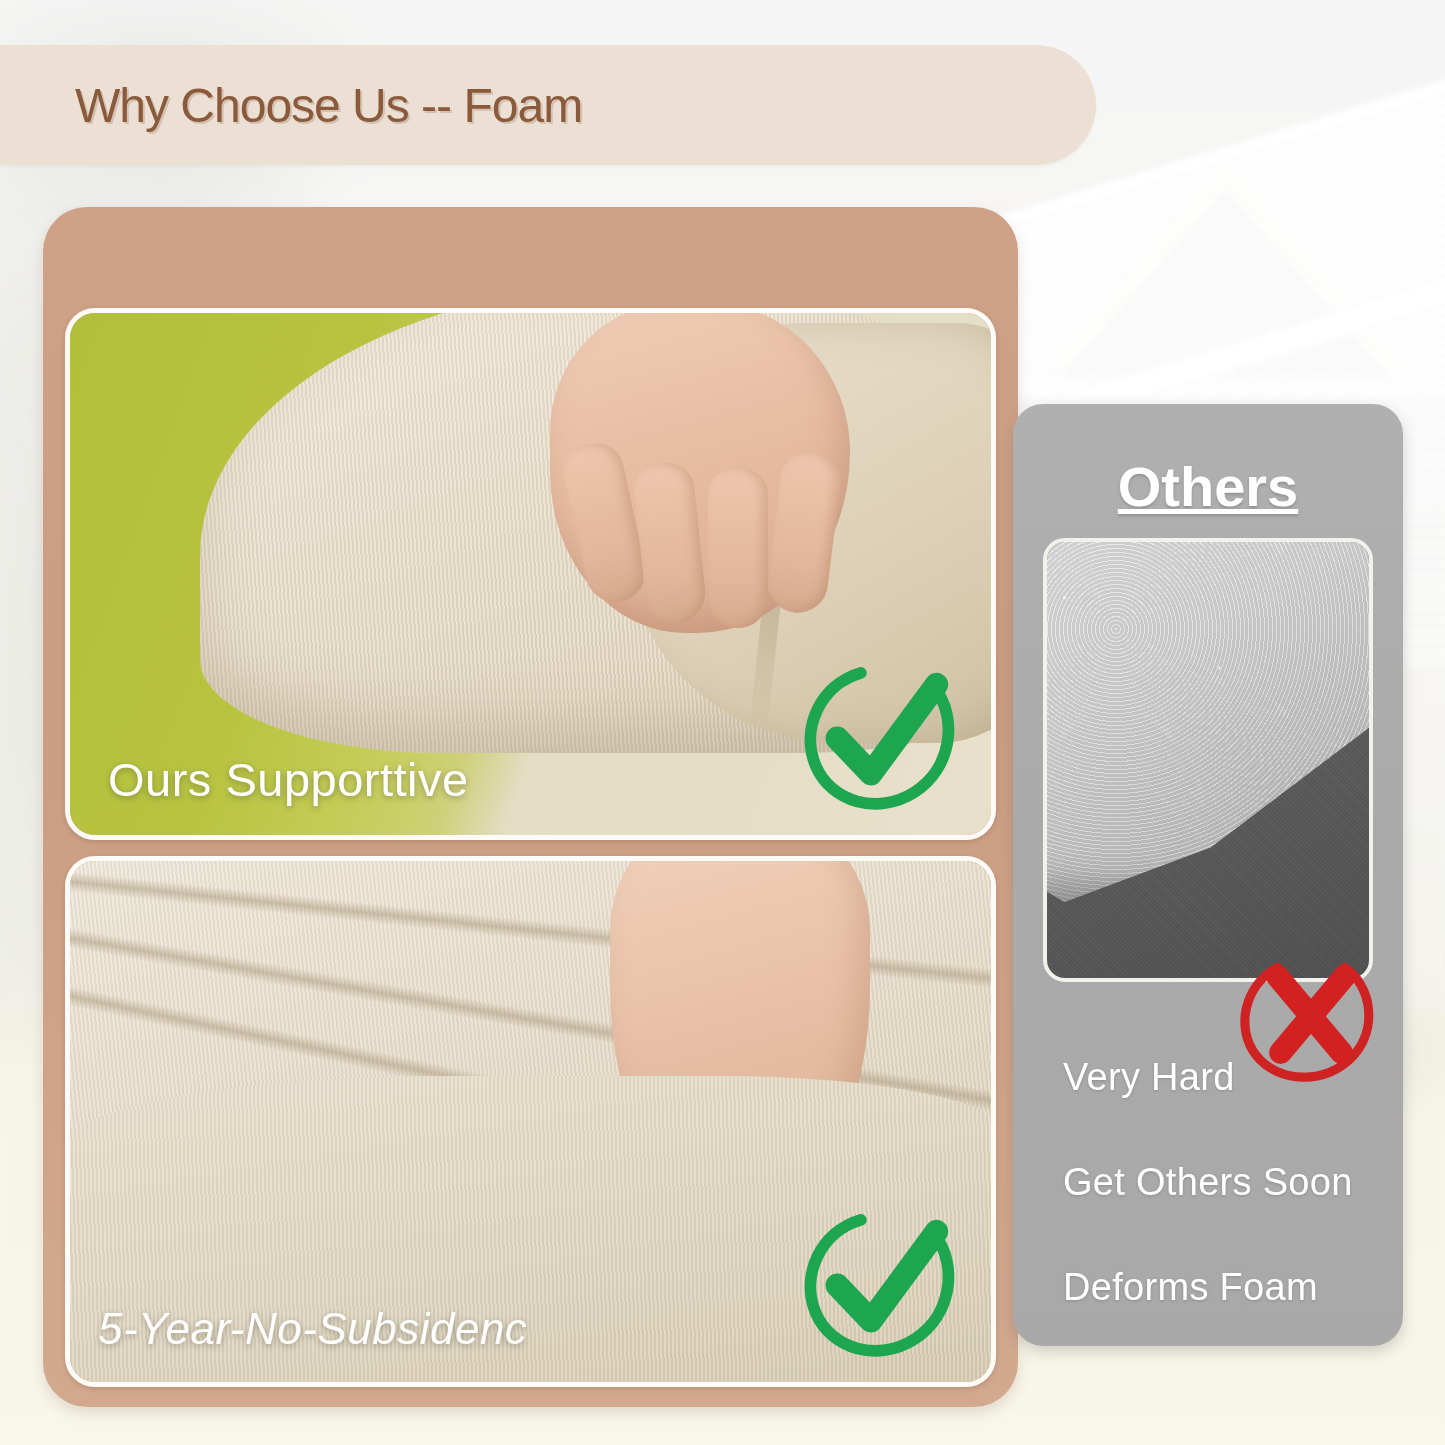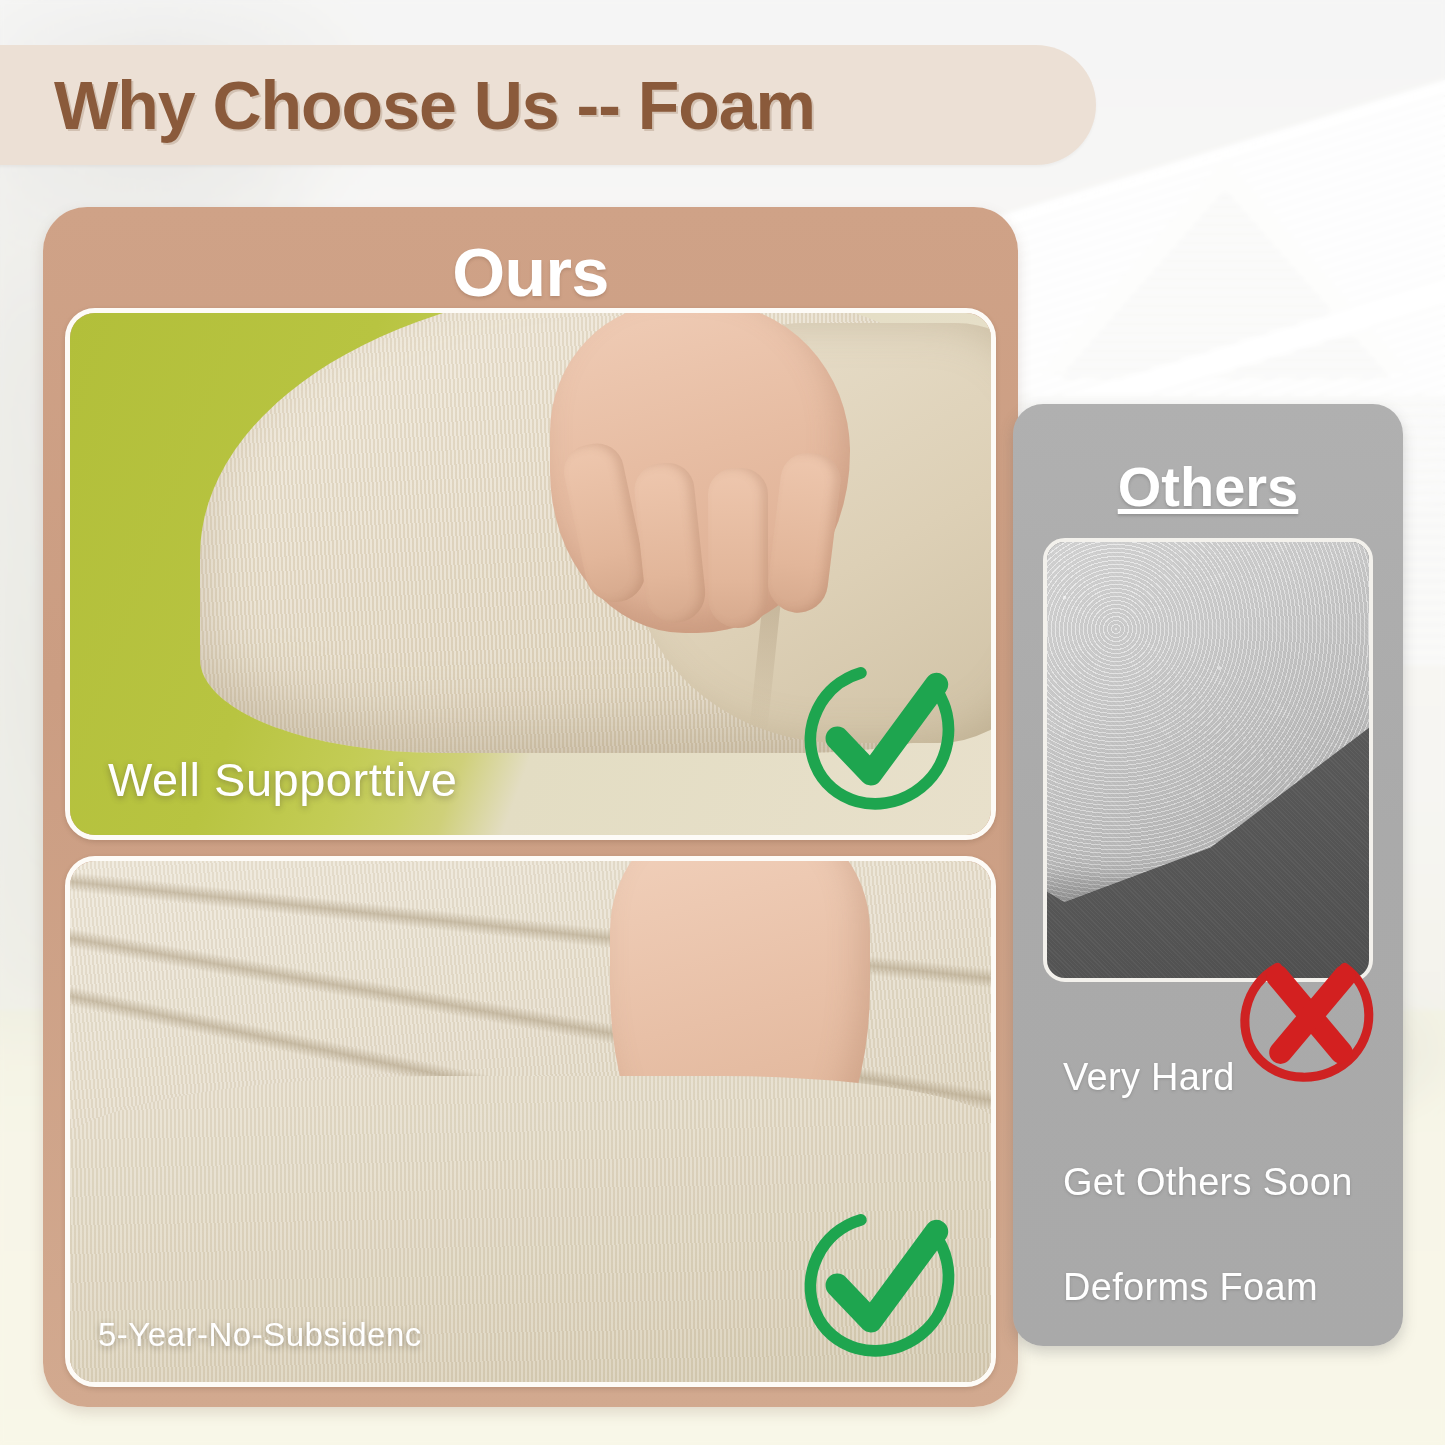--- a/index.html
+++ b/index.html
@@ -85,23 +85,23 @@
 
   
   .title-banner{
     position:absolute; left:-30px; top:45px; width:1126px; height:120px;
     background:#ece0d5;
     border-radius:0 60px 60px 0;
     display:flex; align-items:center;
     box-shadow:0 2px 3px rgba(0,0,0,.04);
   }
   .title-text{
-    margin-left:84px;
-    font-size:68px;
-    font-weight:bold;
+    margin-left:105px;
+    font-size:48px;
+    font-weight:normal;
     color:#8a5a3b;
     letter-spacing:-1px;
     text-shadow:2px 2px 0 rgba(120,80,55,.22);
     white-space:nowrap;
   }
 
   
   .ours-panel{
     position:absolute; left:43px; top:207px; width:975px; height:1200px;
     background:linear-gradient(180deg,#cfa287 0%,#cb9d82 40%,#d2a98f 100%);
@@ -231,21 +231,21 @@
 
   
   .card-label{
     position:absolute; left:38px; bottom:28px;
     color:#ffffff;
     font-size:47px;
     letter-spacing:.5px;
     text-shadow:0 2px 6px rgba(80,70,55,.45);
     white-space:nowrap;
   }
-  .card-label.lbl3{ font-size:33px; left:28px; }
+  .card-label.lbl3{ font-size:44px; left:28px;font-style:italic; }
 
   
   .check-badge{
     position:absolute; right:26px; bottom:16px; width:168px; height:168px;
   }
   .check-badge svg{ width:100%; height:100%; display:block; }
 
   
   .others-panel{
     position:absolute; left:1013px; top:404px; width:390px; height:942px;
@@ -313,36 +313,35 @@
   <div class="bg-blurTopL"></div>
   <div class="bg-shadowR"></div>
   <div class="bg-soft"></div>
 </div>
 
 <div class="title-banner">
   <div class="title-text">Why Choose Us -- Foam</div>
 </div>
 
 <div class="ours-panel">
-  <div class="ours-title">Ours</div>
 
   <div class="ours-cards">
 
     <div class="card">
       <div class="card-photo ph1">
         <div class="cushion"></div>
         <div class="cushion2"></div>
         <div class="seam"></div>
         <div class="hand"></div>
         <div class="finger" style="left:505px;top:130px;transform:rotate(-12deg);"></div>
         <div class="finger" style="left:570px;top:150px;transform:rotate(-6deg);"></div>
         <div class="finger" style="left:638px;top:155px;transform:rotate(0deg);"></div>
         <div class="finger" style="left:704px;top:140px;transform:rotate(7deg);"></div>
       </div>
-      <div class="card-label">Well Supporttive</div>
+      <div class="card-label">Ours Supporttive</div>
       <div class="check-badge">
         <svg viewBox="0 0 100 100">
           <path d="M82 22 C96 40 92 70 70 84 C48 98 20 90 11 68 C2 46 14 20 38 13" fill="none" stroke="#1ea54f" stroke-width="7" stroke-linecap="round"></path>
           <path d="M24 52 L44 73 L83 20" fill="none" stroke="#1ea54f" stroke-width="14" stroke-linecap="round" stroke-linejoin="round"></path>
         </svg>
       </div>
     </div>
 
 
     <div class="card">

